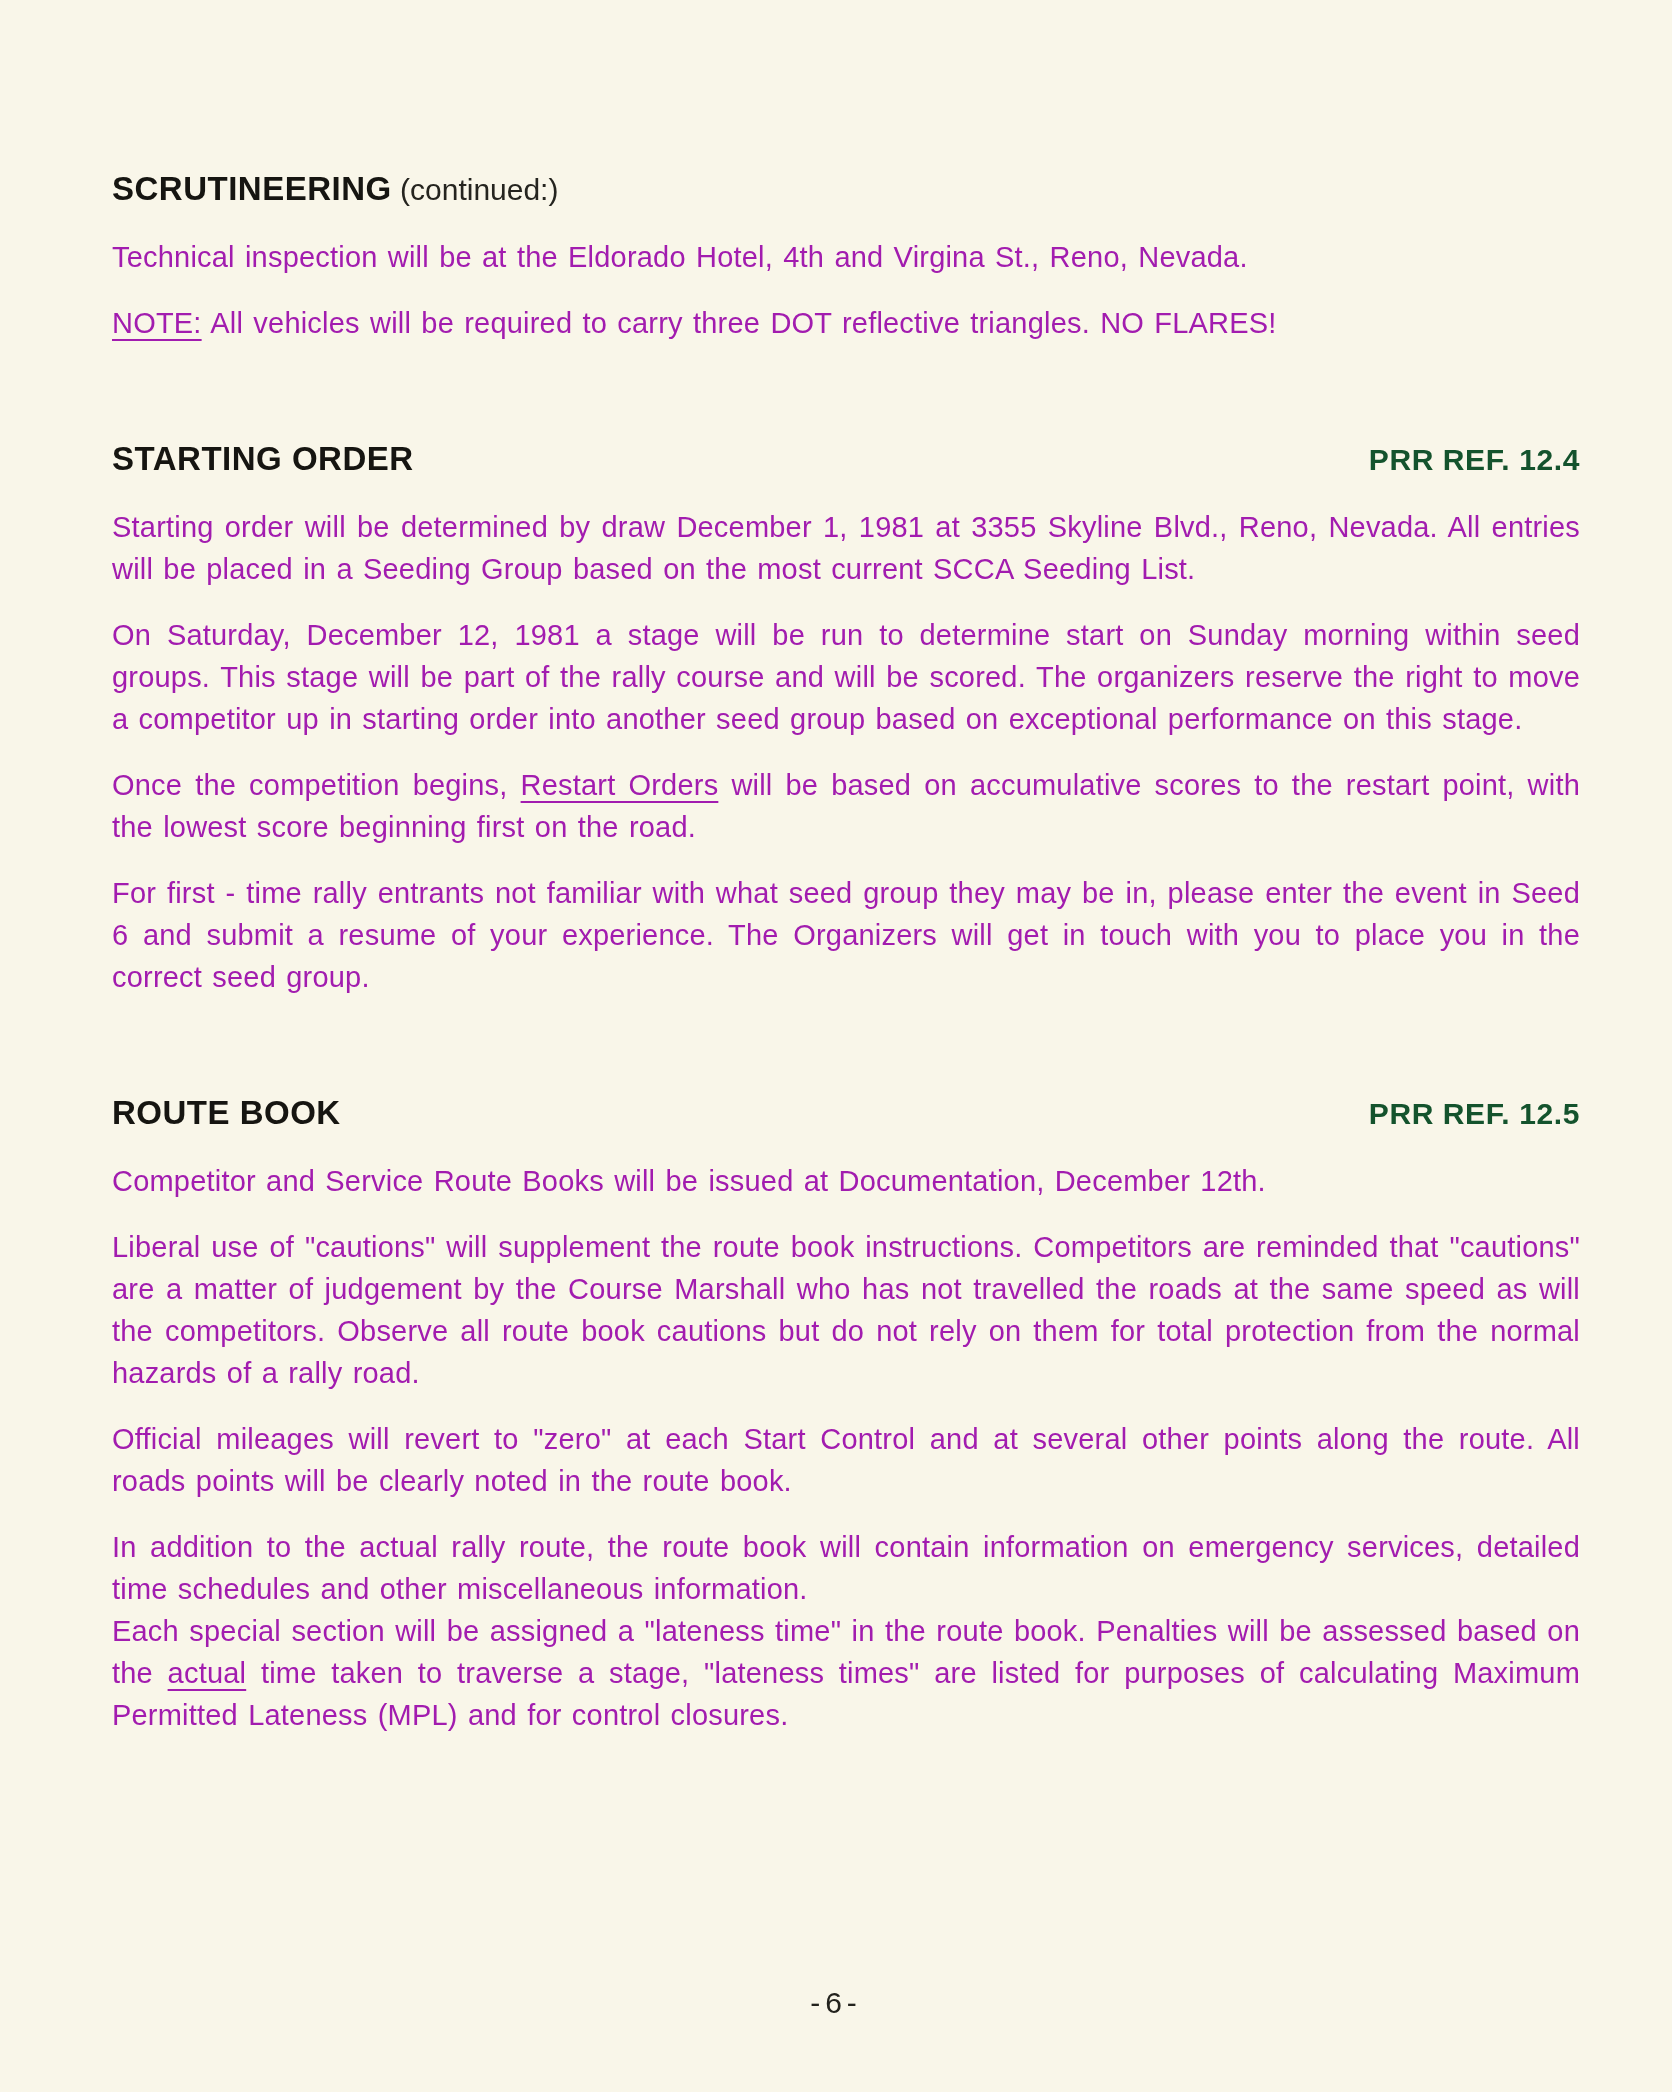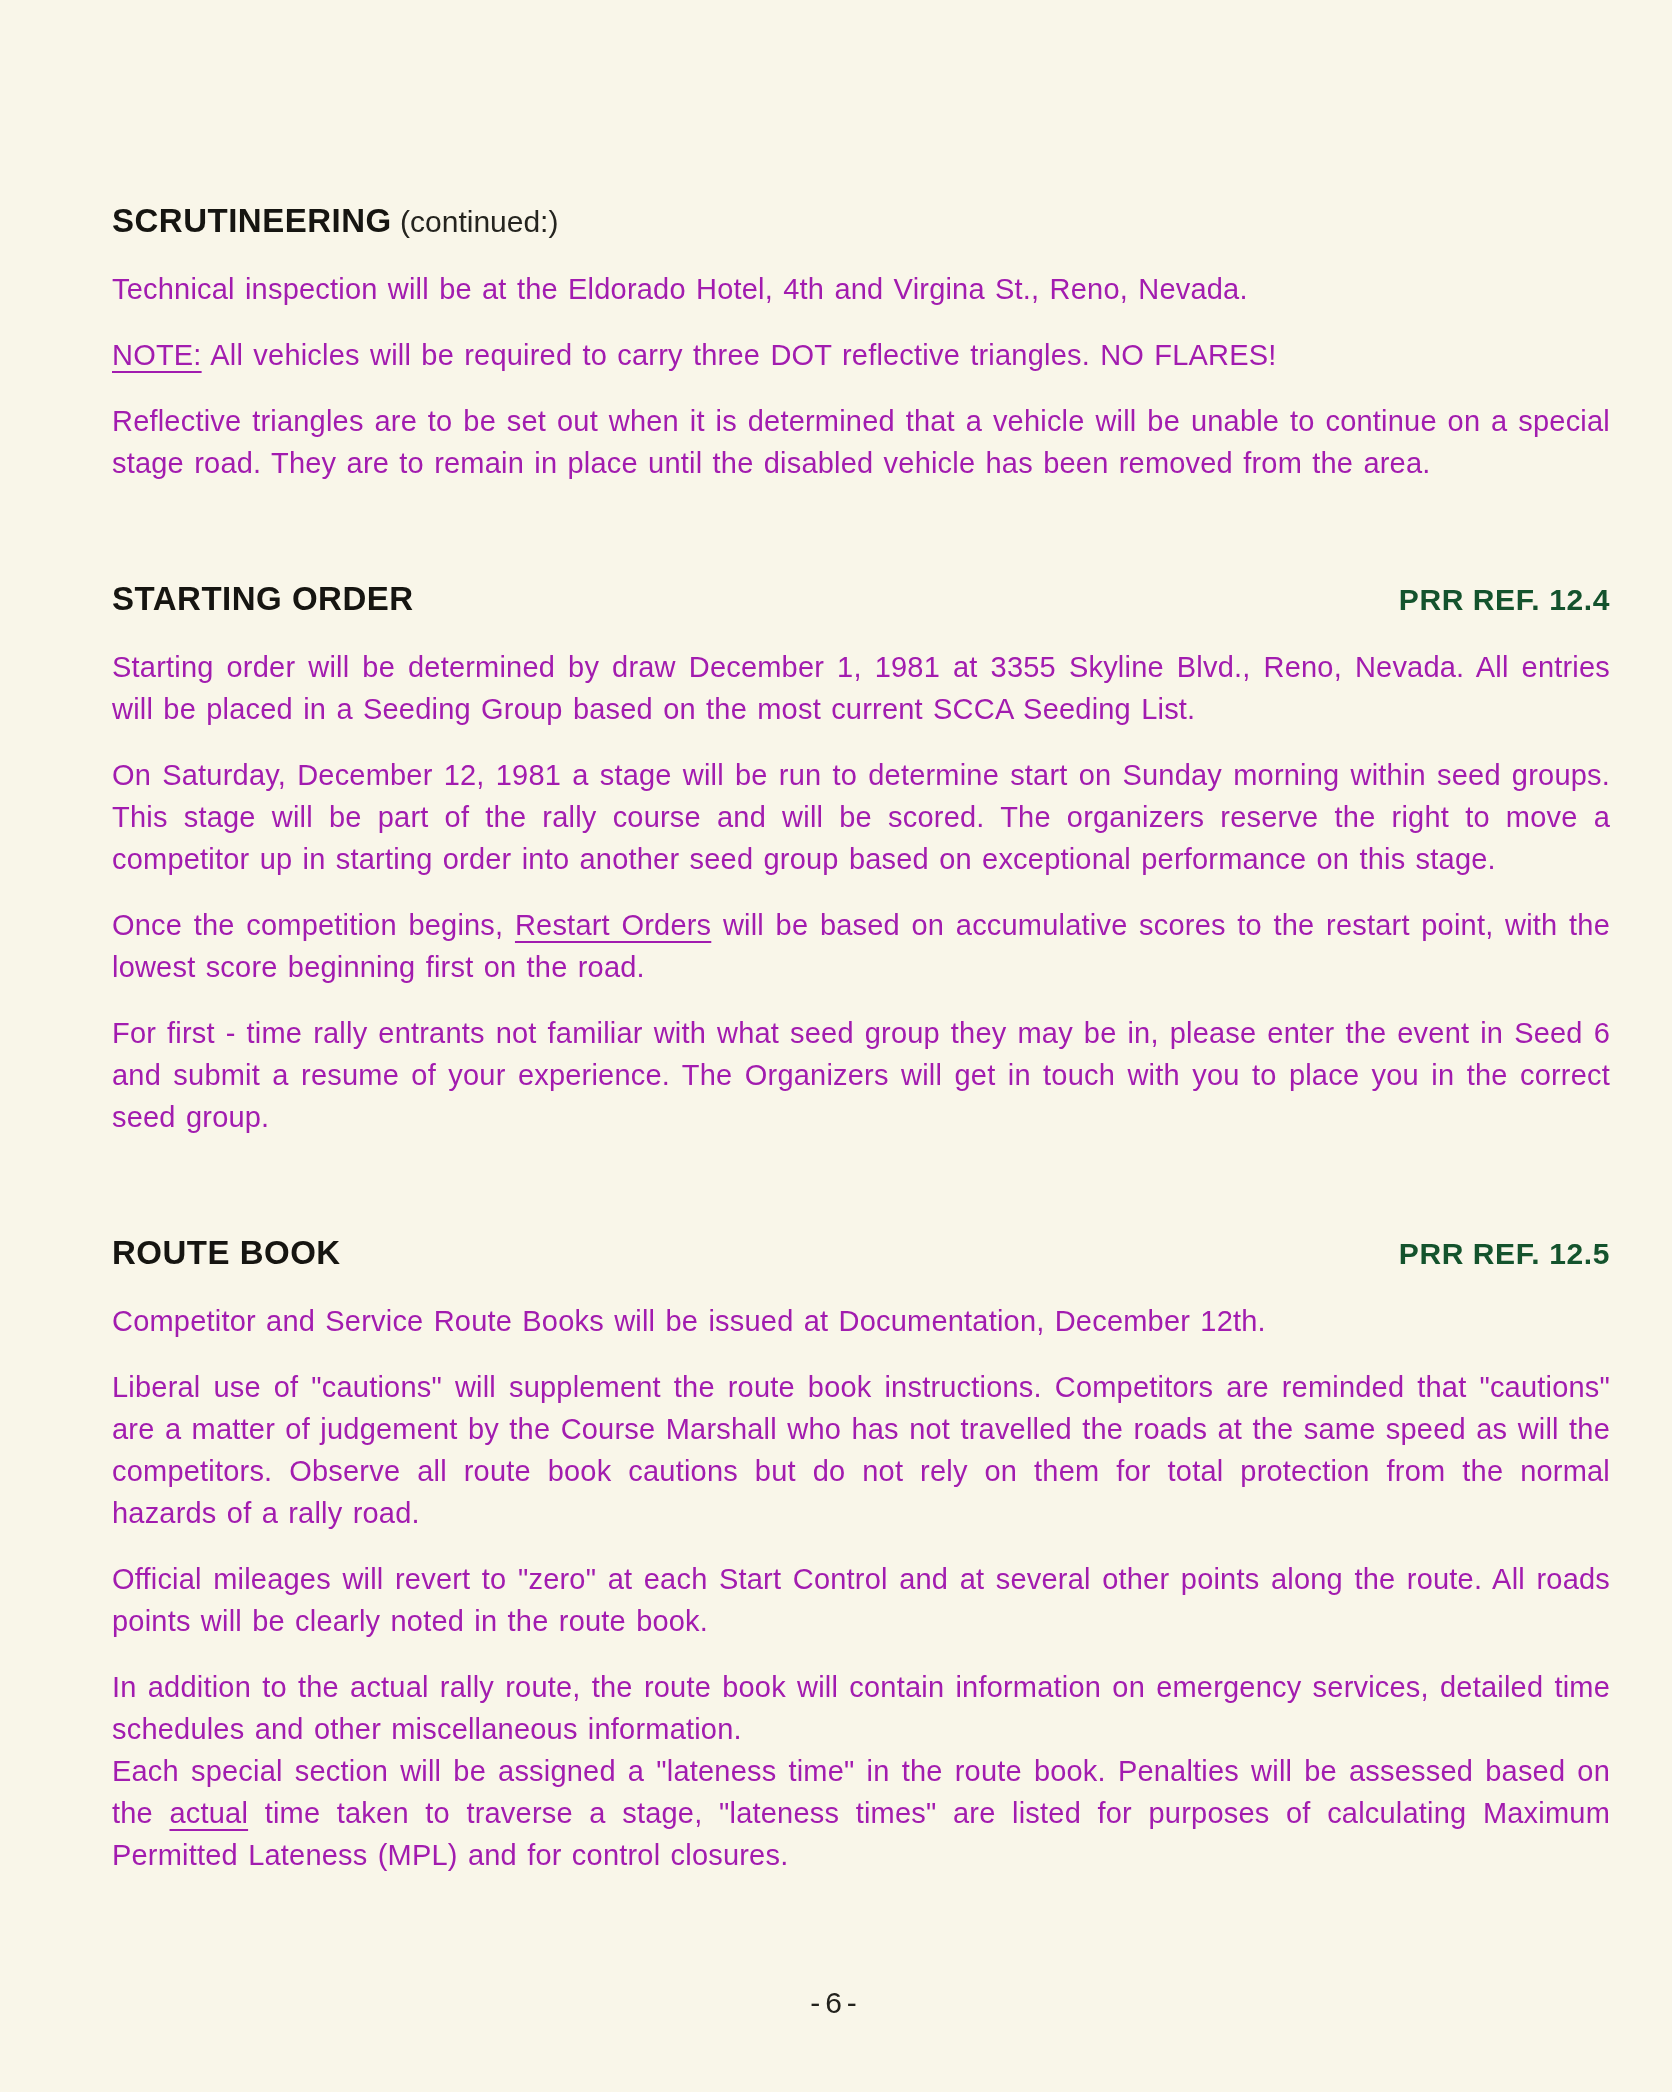--- a/index.html
+++ b/index.html
@@ -11,22 +11,21 @@
   .page {
     position: relative;
     width: 1672px;
     height: 2092px;
     margin: 0 auto;
     background: #f9f6e9;
     overflow: hidden;
     color: #201f1b;
   }
   .content {
-    padding: 170px 62px 0 112px;
-    margin-top: 32px;
+    padding: 170px 92px 0 112px;
   }
   .heading-row {
     display: flex;
     justify-content: space-between;
     align-items: baseline;
     margin: 0 0 28px 0;
   }
   .heading-row.spaced { margin-top: 96px; }
   .h {
     font-size: 33px;
@@ -78,21 +77,20 @@
   <div class="content">
 
     <div class="heading-row">
       <span><span class="h">SCRUTINEERING</span><span class="h-suffix"> (continued:)</span></span>
     </div>
 
     <p class="body-text">Technical inspection will be at the Eldorado Hotel, 4th and Virgina St., Reno, Nevada.</p>
 
     <p class="body-text"><span class="u">NOTE:</span><span> All vehicles will be required to carry three DOT reflective triangles. NO FLARES!</span></p>
 
-    <p class="body-text justify last">Reflective triangles are to be set out when it is determined that a vehicle will be unable to continue on a special stage road. They are to remain in place until the disabled vehicle has been removed from the area.</p>
 
     <div class="heading-row spaced">
       <span class="h">STARTING ORDER</span>
       <span class="ref">PRR REF. 12.4</span>
     </div>
 
     <p class="body-text justify">Starting order will be determined by draw December 1, 1981 at 3355 Skyline Blvd., Reno, Nevada. All entries will be placed in a Seeding Group based on the most current SCCA Seeding List.</p>
 
     <p class="body-text justify">On Saturday, December 12, 1981 a stage will be run to determine start on Sunday morning within seed groups. This stage will be part of the rally course and will be scored. The organizers reserve the right to move a competitor up in starting order into another seed group based on exceptional performance on this stage.</p>
 

